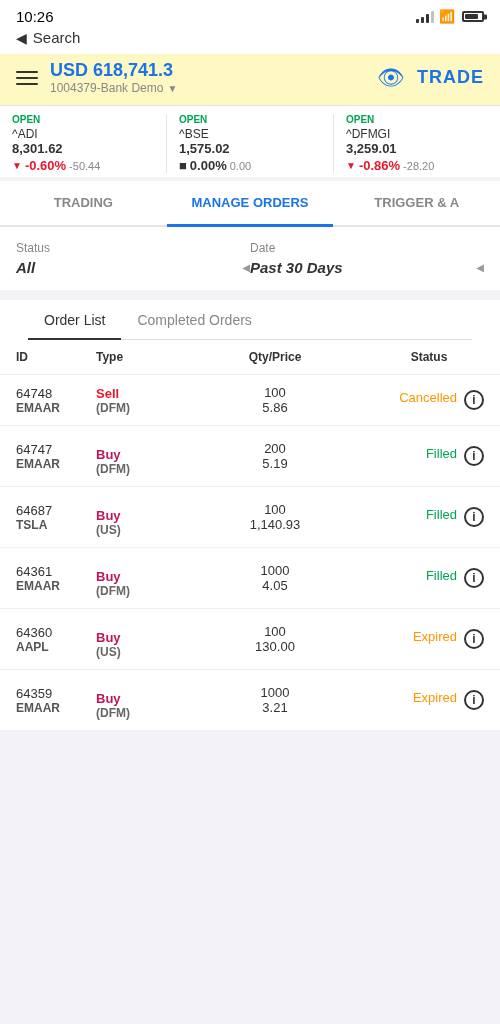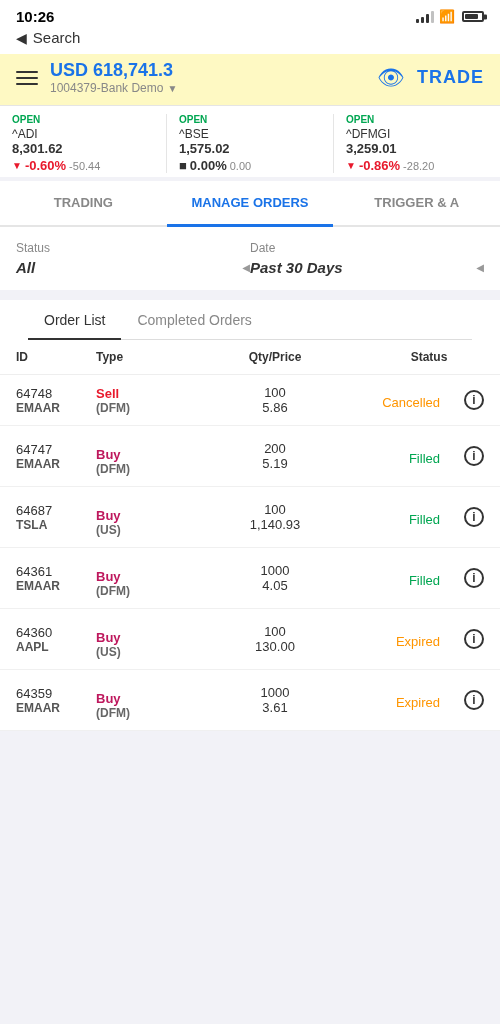--- a/index.html
+++ b/index.html
@@ -15,21 +15,21 @@
     
     .status-bar {
       background: white;
       display: flex;
       justify-content: space-between;
       align-items: center;
       padding: 8px 16px 4px;
       font-size: 14px;
       font-weight: 600;
     }
-    .status-bar .time { font-weight: 700; font-size: 15px; }
+    .status-bar .time { font-weight: 400; font-size: 15px; }
     .status-icons { display: flex; align-items: center; gap: 6px; }
     .signal-bars { display: flex; align-items: flex-end; gap: 2px; height: 12px; }
     .signal-bars span { width: 3px; background: #333; border-radius: 1px; }
     .signal-bars span:nth-child(1) { height: 4px; }
     .signal-bars span:nth-child(2) { height: 6px; }
     .signal-bars span:nth-child(3) { height: 9px; }
     .signal-bars span:nth-child(4) { height: 12px; opacity: 0.3; }
     .wifi-icon { font-size: 13px; }
     .battery-icon {
       width: 22px; height: 11px;
@@ -195,21 +195,21 @@
     .order-id-block .order-id { font-size: 13px; color: #333; font-weight: 500; }
     .order-id-block .order-symbol { font-size: 12px; color: #555; }
     .col-id { width: 80px; }
     .order-type-block .order-action { font-size: 13px; font-weight: 700; }
     .order-type-block .order-market { font-size: 12px; color: #666; }
     .sell-color { color: #e8192c; }
     .buy-color { color: #be185d; margin-top: 11px; }
     .order-qty-block { flex: 1; text-align: center; }
     .order-qty-block .qty { font-size: 13px; color: #333; }
     .order-qty-block .price { font-size: 13px; color: #333; }
-    .order-status-block { width: 110px; display: flex; align-items: flex-end; justify-content: flex-end; gap: 24px; }
+    .order-status-block { width: 110px; display: flex; align-items: flex-start; justify-content: flex-end; gap: 7px; }
     .status-cancelled { color: #ff9500; font-size: 13px; font-weight: 500; }
     .status-filled { color: #00a651; font-size: 13px; font-weight: 500; }
     .status-expired { color: #ff9500; font-size: 13px; font-weight: 500; }
     .info-btn {
       width: 20px; height: 20px;
       border: 2px solid #333;
       border-radius: 50%;
       display: flex; align-items: center; justify-content: center;
       font-size: 12px; font-weight: 700; color: #333;
       cursor: pointer;
@@ -433,21 +433,21 @@
     <div class="col-id order-id-block">
       <div class="order-id">64359</div>
       <div class="order-symbol">EMAAR</div>
     </div>
     <div class="col-type order-type-block">
       <div class="order-action buy-color">Buy</div>
       <div class="order-market">(DFM)</div>
     </div>
     <div class="order-qty-block">
       <div class="qty">1000</div>
-      <div class="price">3.61</div>
+      <div class="price">3.21</div>
     </div>
     <div class="order-status-block">
       <span class="status-expired">Expired</span>
       <div class="info-btn">i</div>
     </div>
   </div>
   </div>
 
 <div class="bottom-space"></div>
 

